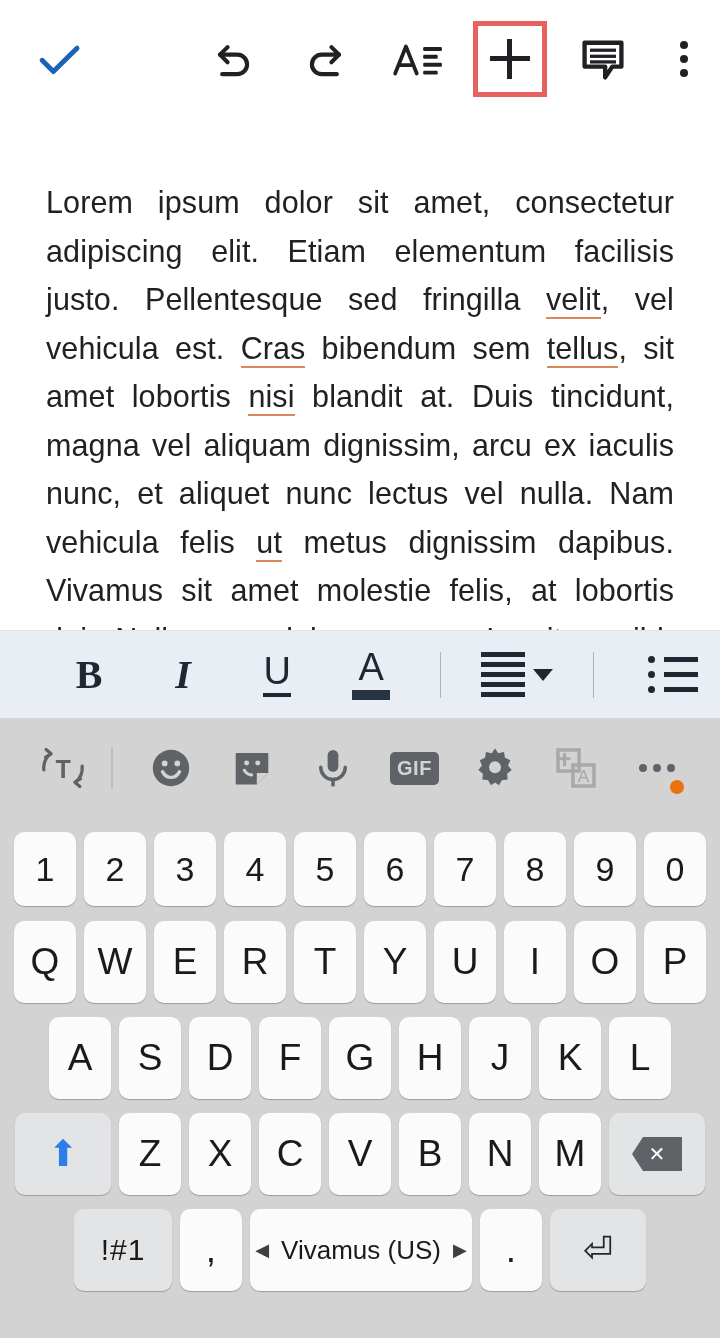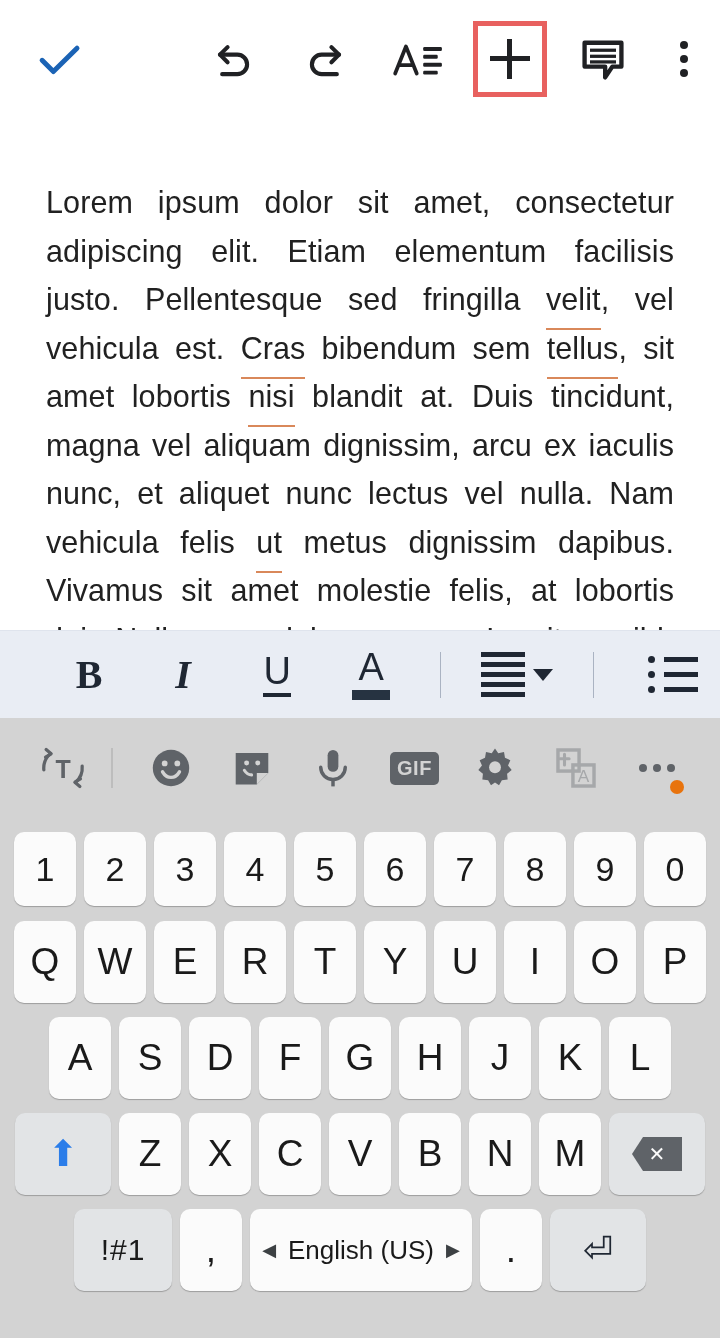--- a/index.html
+++ b/index.html
@@ -63,21 +63,21 @@
     font-family: "Liberation Sans", sans-serif;
     font-size: 30.5px;
     line-height: 48.5px;
     color: #212121;
     text-align: justify;
     text-justify: inter-word;
     letter-spacing: 0.1px;
   }
   .doc-text .misspell {
     border-bottom: 2px solid #d9885a;
-    padding-bottom: 12px;
+    padding-bottom: 1px;
   }
 
   
   .format-bar {
     position: absolute; top: 630px; left: 0;
     width: 720px; height: 88px;
     background: #e9edf4;
     border-top: 1px solid #dfe4ed;
     display: flex; align-items: center;
   }
@@ -402,21 +402,21 @@
         <span id="bottom-letters" style="display:contents"><button class="key letter">Z</button><button class="key letter">X</button><button class="key letter">C</button><button class="key letter">V</button><button class="key letter">B</button><button class="key letter">N</button><button class="key letter">M</button></span>
         <button class="key mod wide-back">
           <span class="backspace-glyph">✕</span>
         </button>
       </div>
       <div class="kb-row row-space">
         <button class="key mod sym">!#1</button>
         <button class="key punct">,</button>
         <button class="key space">
           <span class="space-arrow">◀</span>
-          <span>English (US)</span>
+          <span>Vivamus (US)</span>
           <span class="space-arrow">▶</span>
         </button>
         <button class="key punct">.</button>
         <button class="key enter">
           <span class="enter-glyph">⏎</span>
         </button>
       </div>
     </div>
   </div>
 

